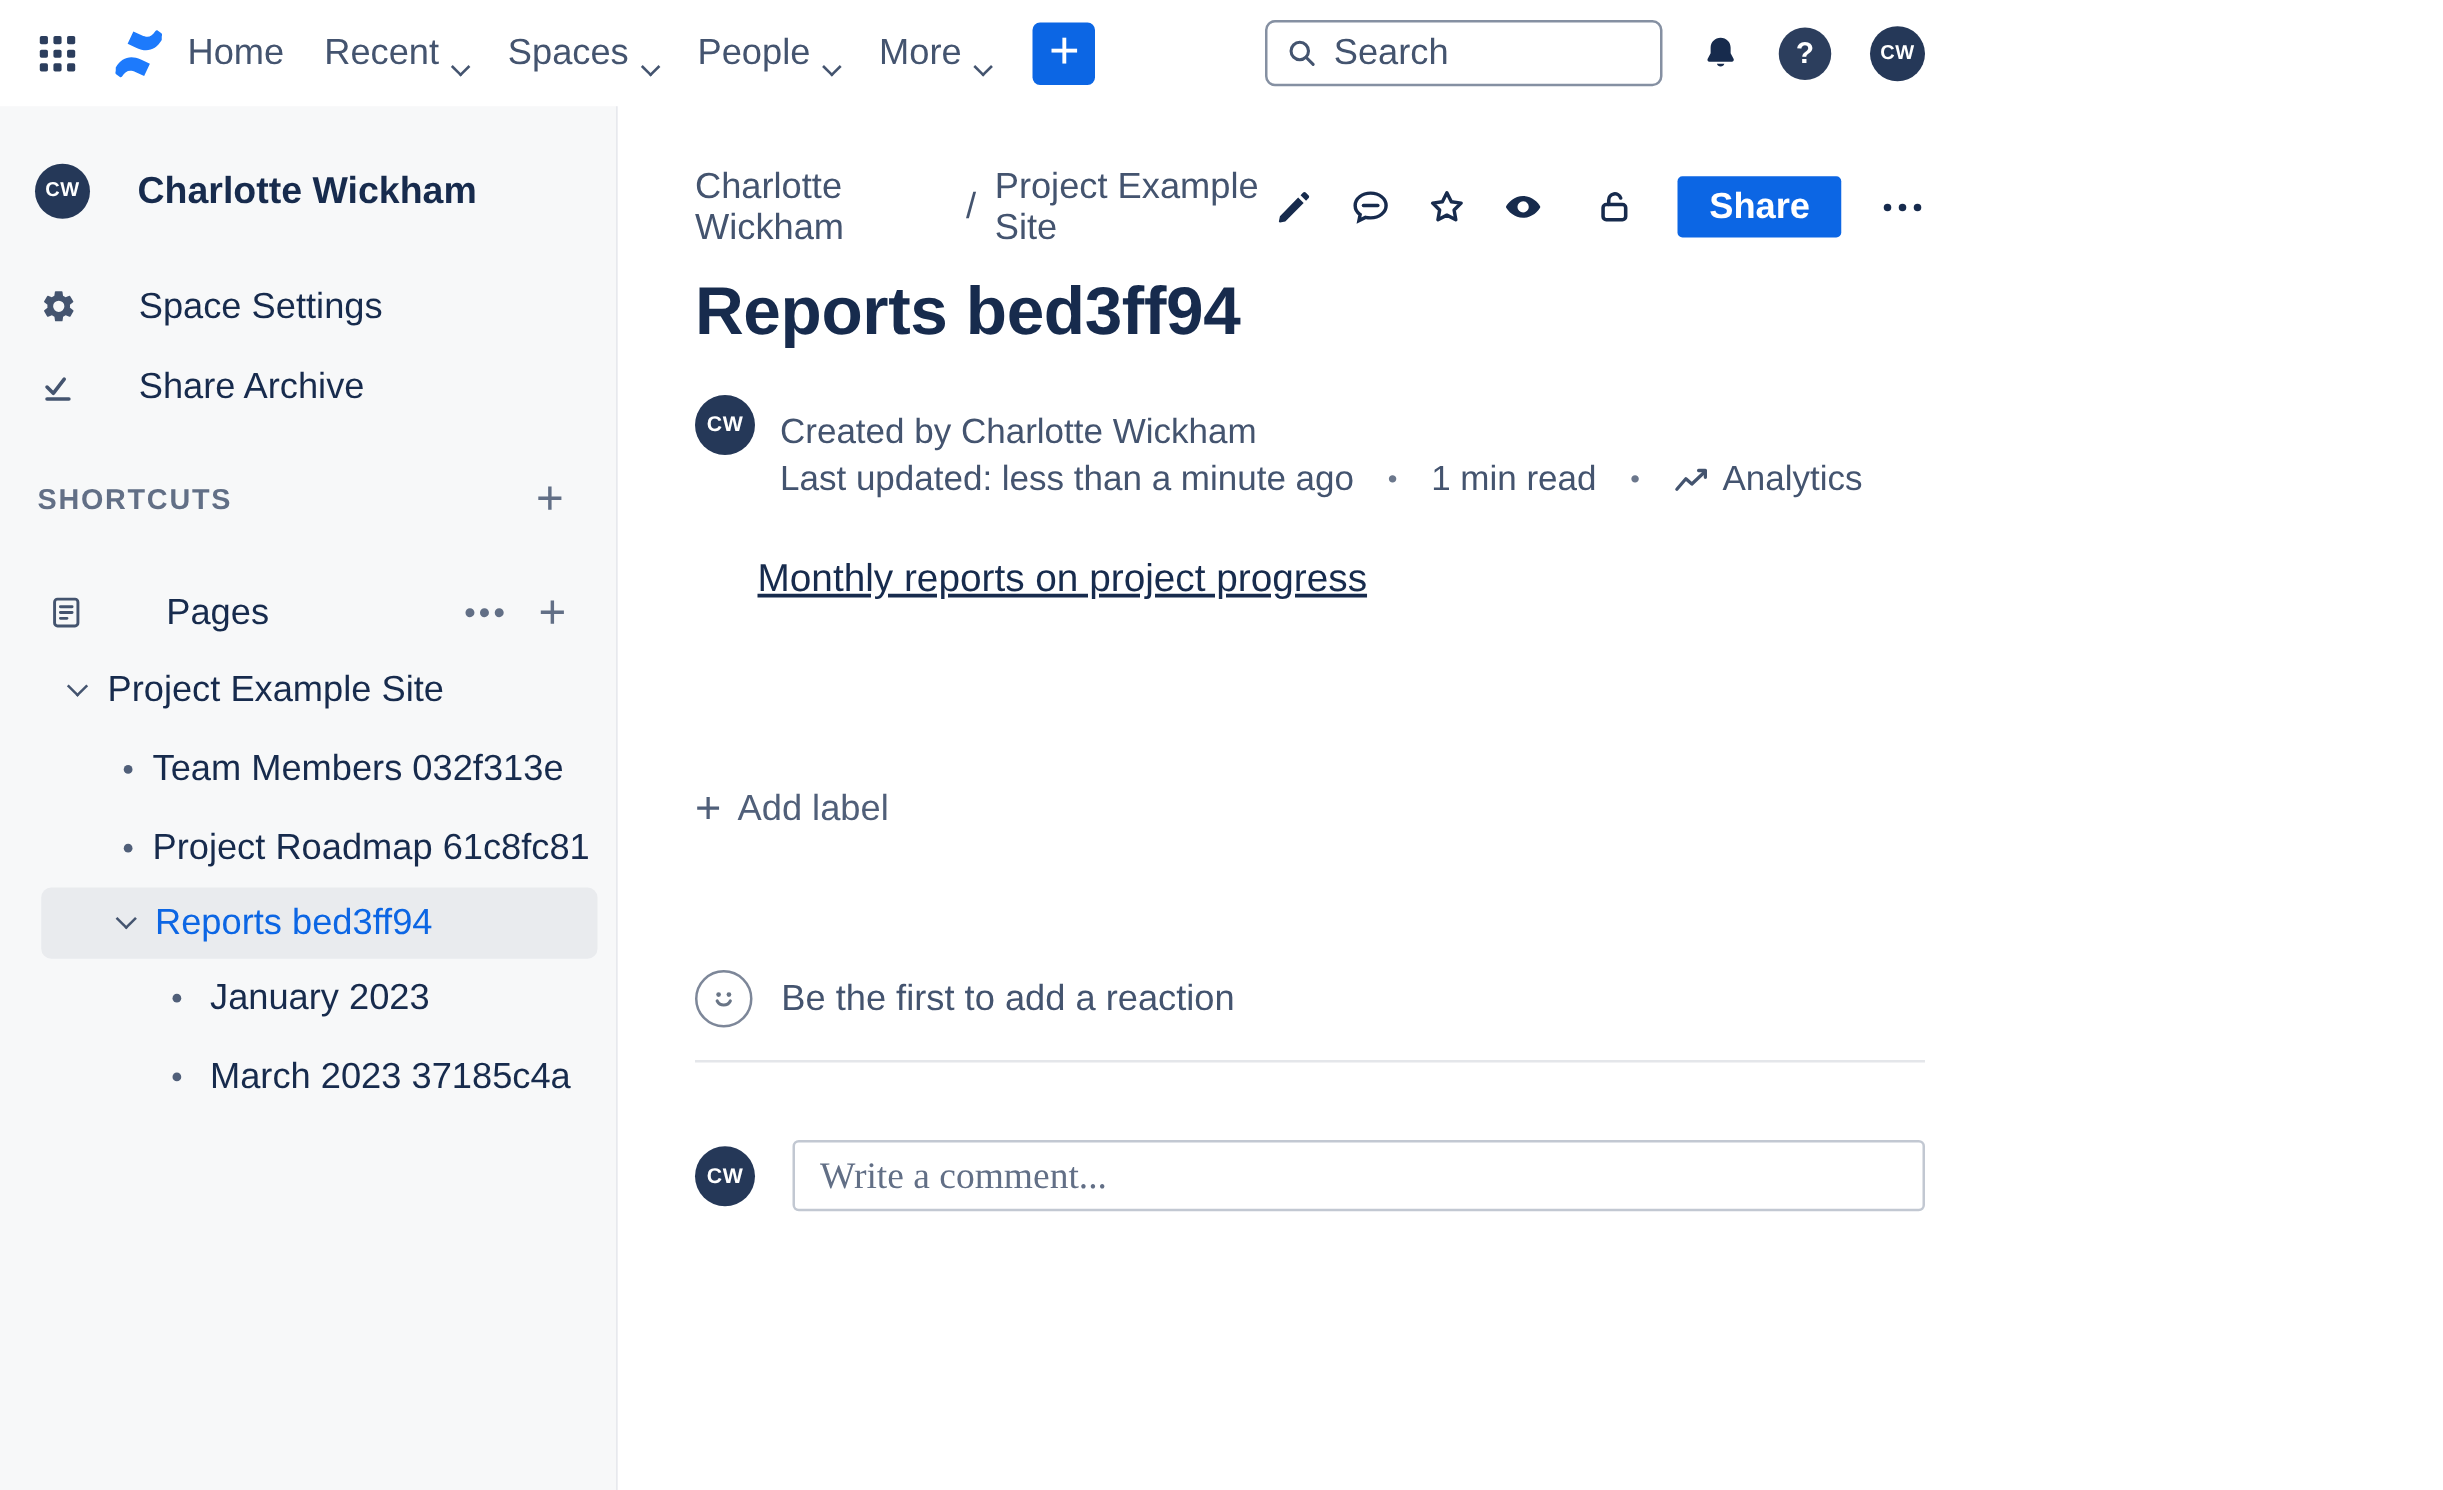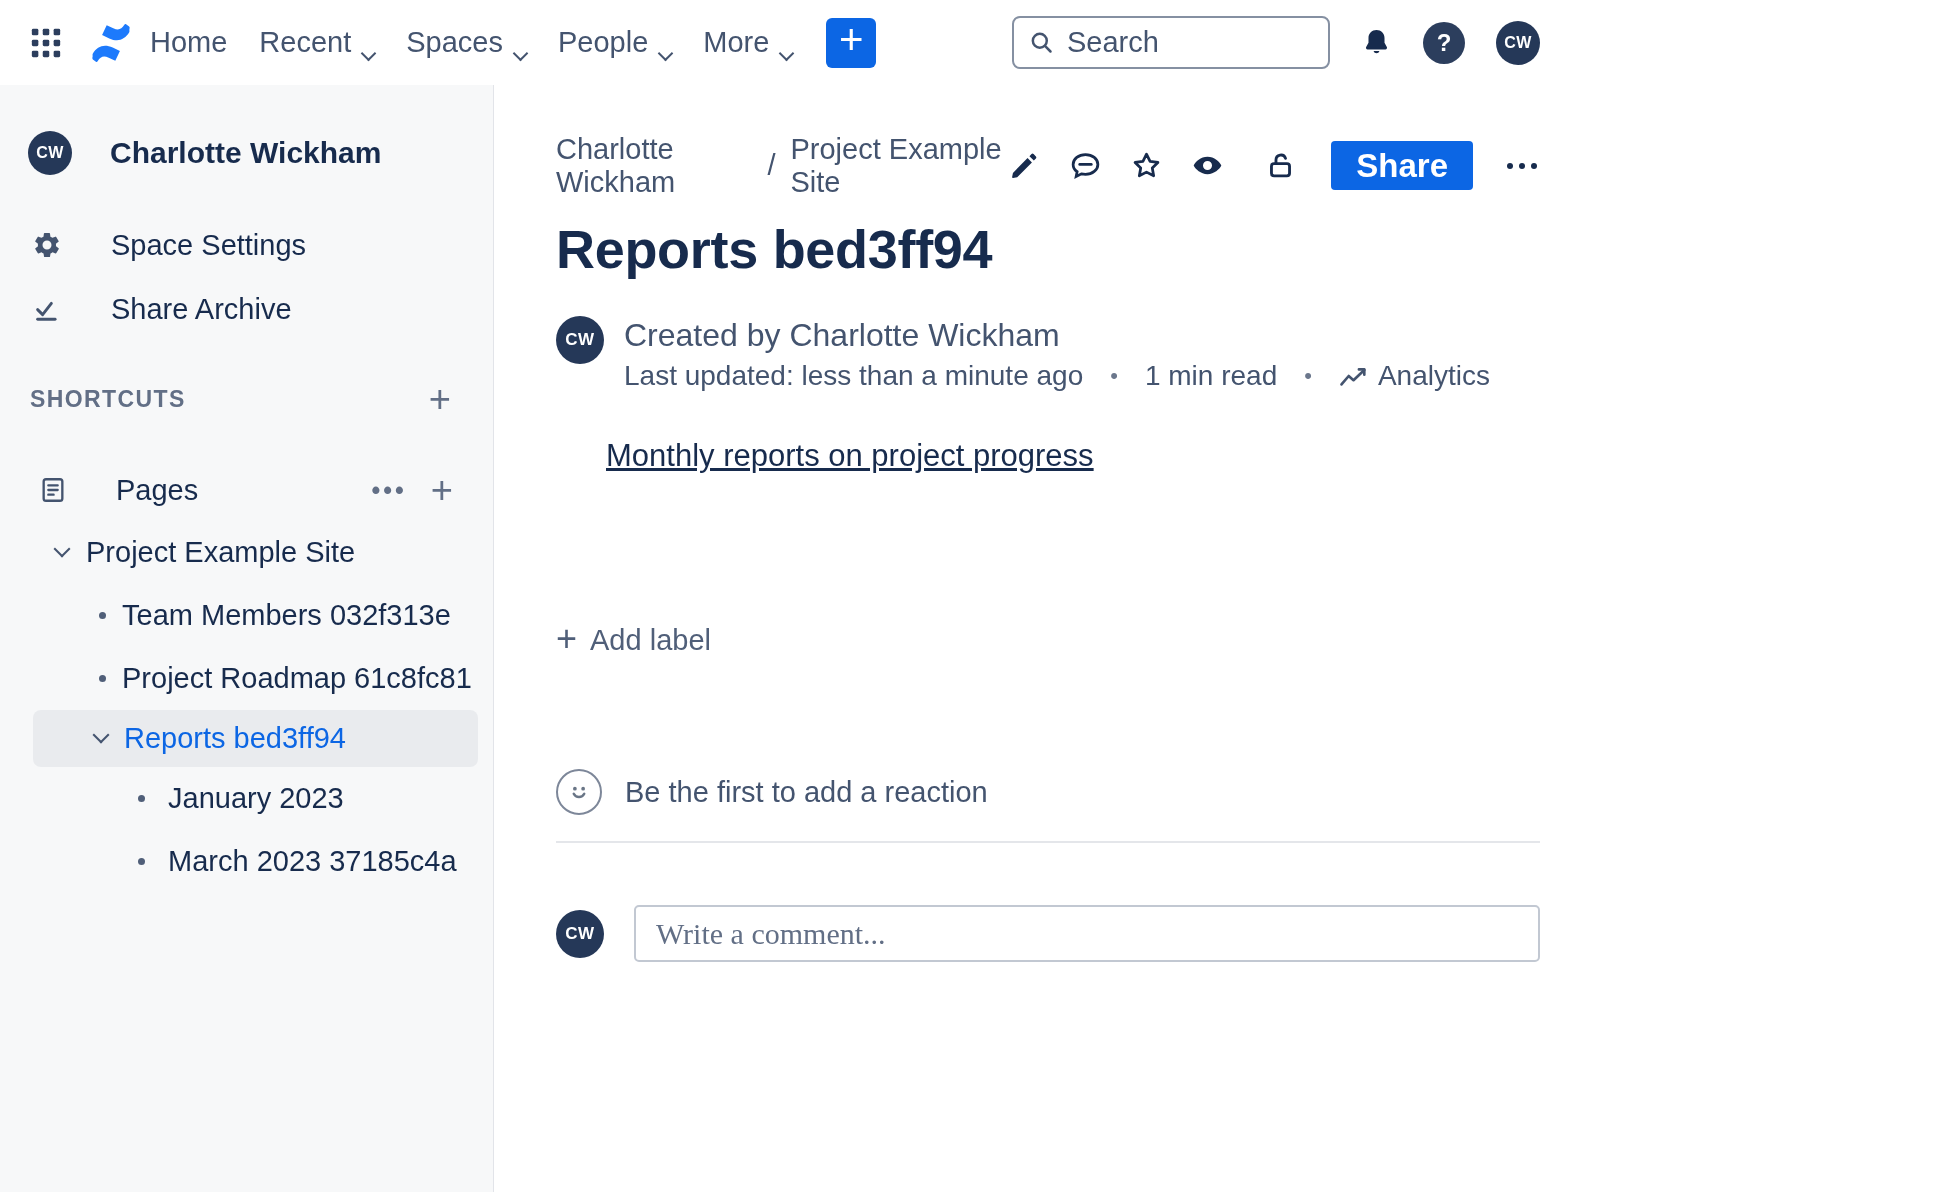--- a/index.html
+++ b/index.html
@@ -44,21 +44,21 @@
   .space-name { font-size:30px; font-weight:700; color:#172B4D; }
   .side-menu { margin-top:38px; }
   .side-item { display:flex; align-items:center; height:64px; padding-left:32px; gap:49px;
     font-size:29px; font-weight:500; color:#172B4D; cursor:pointer; }
   .side-icon { width:30px; display:flex; justify-content:center; align-items:center; flex:none; }
   .shortcuts-row { margin-top:42px; height:32px; padding:0 42px 0 30px;
     display:flex; align-items:center; justify-content:space-between; }
   .shortcuts-label { font-size:23px; font-weight:700; letter-spacing:1.4px; color:#626F86; }
   .ghost-plus { font-size:38px; color:#626F86; line-height:1; }
   .pages-row { margin-top:44px; height:62px; display:flex; align-items:center;
-    padding:0 40px 0 35px; gap:48px; font-size:29px; font-weight:500; color:#172B4D; cursor:pointer; }
+    padding:0 40px 0 35px; gap:65px; font-size:29px; font-weight:500; color:#172B4D; cursor:pointer; }
   .pages-label { flex:1; }
   .pages-actions { display:flex; align-items:center; gap:24px; }
   .pages-more { font-size:25px; letter-spacing:3px; color:#626F86; font-weight:700; }
 
   .tree { font-size:29px; color:#172B4D; }
   .tree-row { display:flex; align-items:center; height:63px; cursor:pointer; }
   .tree-chev { width:12px; height:12px; border-right:2.5px solid #44546F; border-bottom:2.5px solid #44546F;
     transform:rotate(45deg); margin-top:-7px; flex:none; }
   .tree-root { padding-left:56px; gap:18px; }
   .tree-child { padding-left:99px; gap:16px; }
@@ -69,28 +69,28 @@
   .tree-grandchild { padding-left:138px; gap:23px; }
 
   
   .content { position:absolute; top:85px; left:494px; width:1074px; bottom:0; padding:0 28px 0 62px; }
   .breadcrumb-row { margin-top:56px; height:49px; display:flex; align-items:center; }
   .breadcrumb { display:flex; align-items:center; gap:15px; font-size:29px; color:#44546F; }
   .breadcrumb a { color:#44546F; text-decoration:none; }
   .page-actions { margin-left:auto; display:flex; align-items:center; gap:25px; }
   .action-btn { width:36px; height:36px; display:flex; align-items:center; justify-content:center; }
   .share-btn { height:49px; padding:0 25px; border-radius:4px; background:#0C66E4; color:#fff;
-    font-size:33px; font-weight:600; margin-left:8px; }
+    font-size:29px; font-weight:600; margin-left:8px; }
   .more-btn { margin-left:6px; }
 
   .page-title { margin-top:30px; font-size:54px; line-height:58px; font-weight:600; color:#172B4D; letter-spacing:-.3px; }
 
   .byline { margin-top:38px; display:flex; gap:20px; }
   .byline-text { display:flex; flex-direction:column; gap:6px; padding-top:1px; }
-  .byline-line1 { font-size:32px; color:#44546F; }
+  .byline-line1 { font-size:28px; color:#44546F;margin-top:12px; }
   .byline-line2 { display:flex; align-items:center; gap:27px; font-size:28px; color:#44546F; }
   .byline-line2 a { color:#44546F; text-decoration:none; }
   .dot-sep { font-size:22px; color:#6B778C; }
   .analytics { display:flex; align-items:center; gap:10px; cursor:pointer; }
 
   .body-text { margin-top:46px; margin-left:50px; font-size:31px; color:#172B4D;text-decoration:underline; }
 
   .add-label { margin-top:150px; display:flex; align-items:center; gap:13px; font-size:29px; color:#505F79; }
   .add-label .plus-glyph { font-size:36px; line-height:1; margin-top:-4px; }
 

